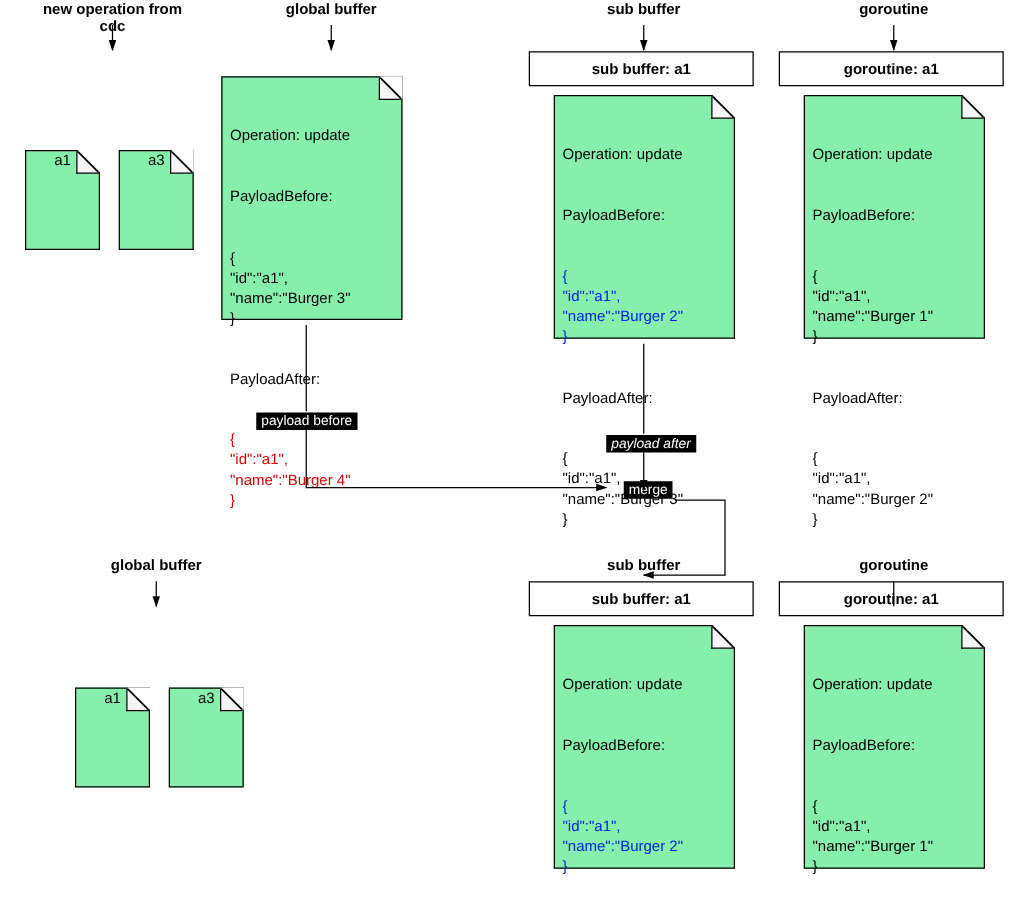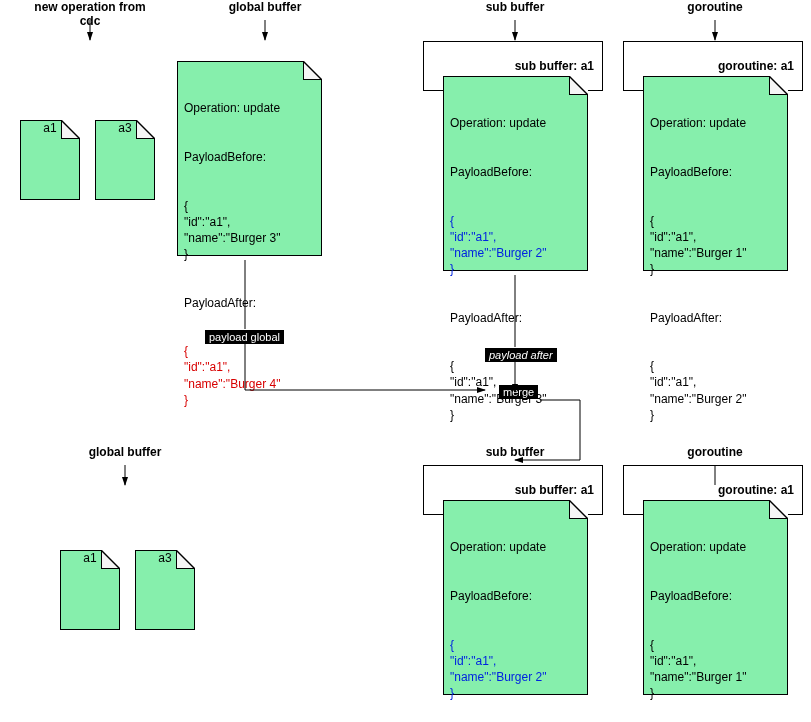--- a/index.html
+++ b/index.html
@@ -57,24 +57,24 @@
     width: 60px; height: 80px;
     display: flex; align-items: flex-start; justify-content: center;
     font-size: 12px;
   }
 
   
   .tab {
     position: absolute;
     border: 1px solid #000;
     background: #fff;
-    padding: 17px 8px;
+    padding: 6px 8px;
     font-size: 12px;
     font-weight: bold;
-    text-align: right;
+    text-align: center;
   }
 
   
   .pill {
     position: absolute;
     background: #000;
     color: #fff;
     font-size: 11px;
     padding: 1px 4px;
   }
@@ -151,21 +151,21 @@
 "name":"Burger 1"
 }</div>
     <div>PayloadAfter:</div>
     <div>{
 "id":"a1",
 "name":"Burger 2"
 }</div>
   </div>
 </div>
 
-<div class="pill" style="left:205px; top:330px;">payload global</div>
+<div class="pill" style="left:205px; top:330px;">payload before</div>
 <div class="pill" style="left:485px; top:348px;font-style:italic;">payload after</div>
 <div class="pill" style="left:499px; top:385px;">merge</div>
 
 <div class="abs" style="left:60px; top:445px; width:130px; font-weight:bold; text-align:center;">global buffer</div>
 <div class="abs" style="left:460px; top:445px; width:110px; font-weight:bold; text-align:center;">sub buffer</div>
 <div class="abs" style="left:660px; top:445px; width:110px; font-weight:bold; text-align:center;">goroutine</div>
 
 <div class="note small-note abs" style="left:60px; top:550px;">
   <div class="fold"></div>
   <span>a1</span>

